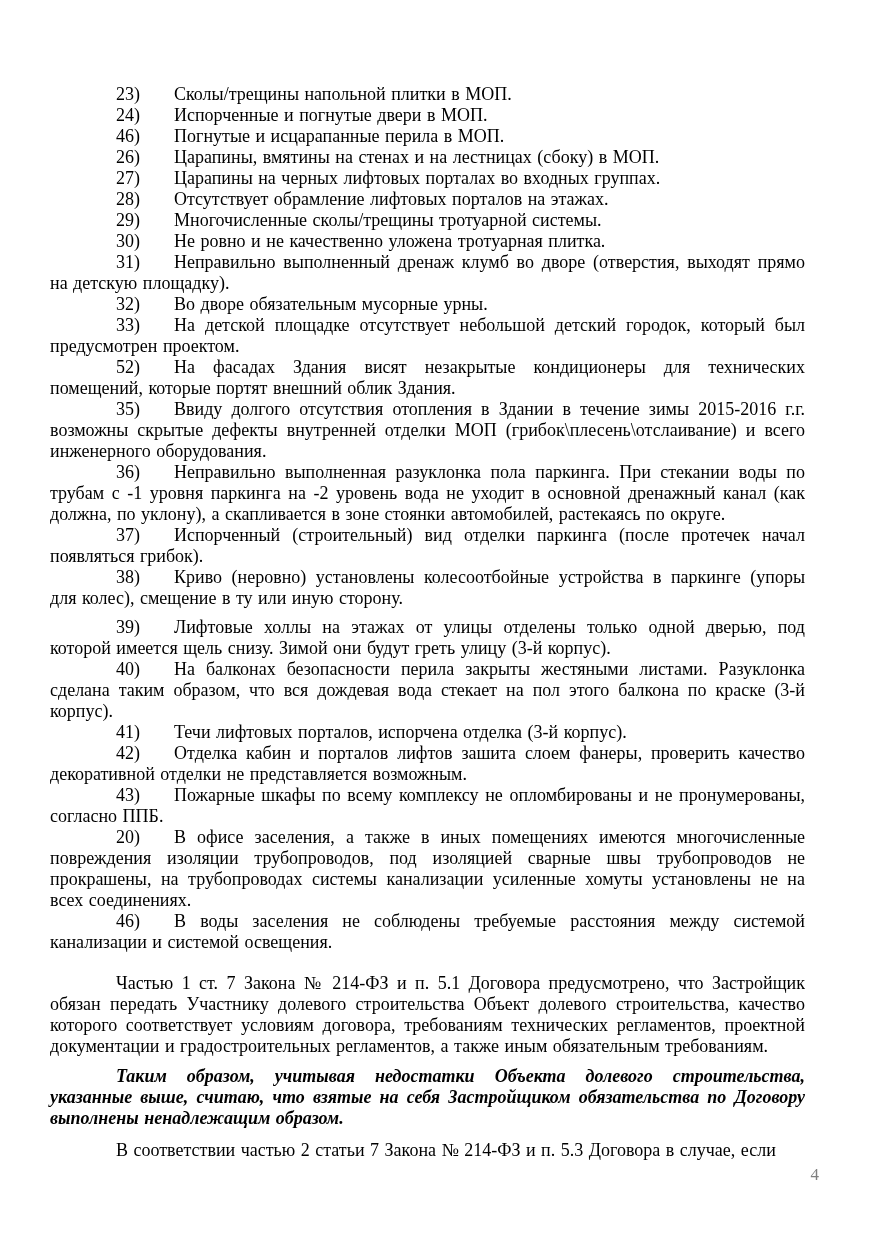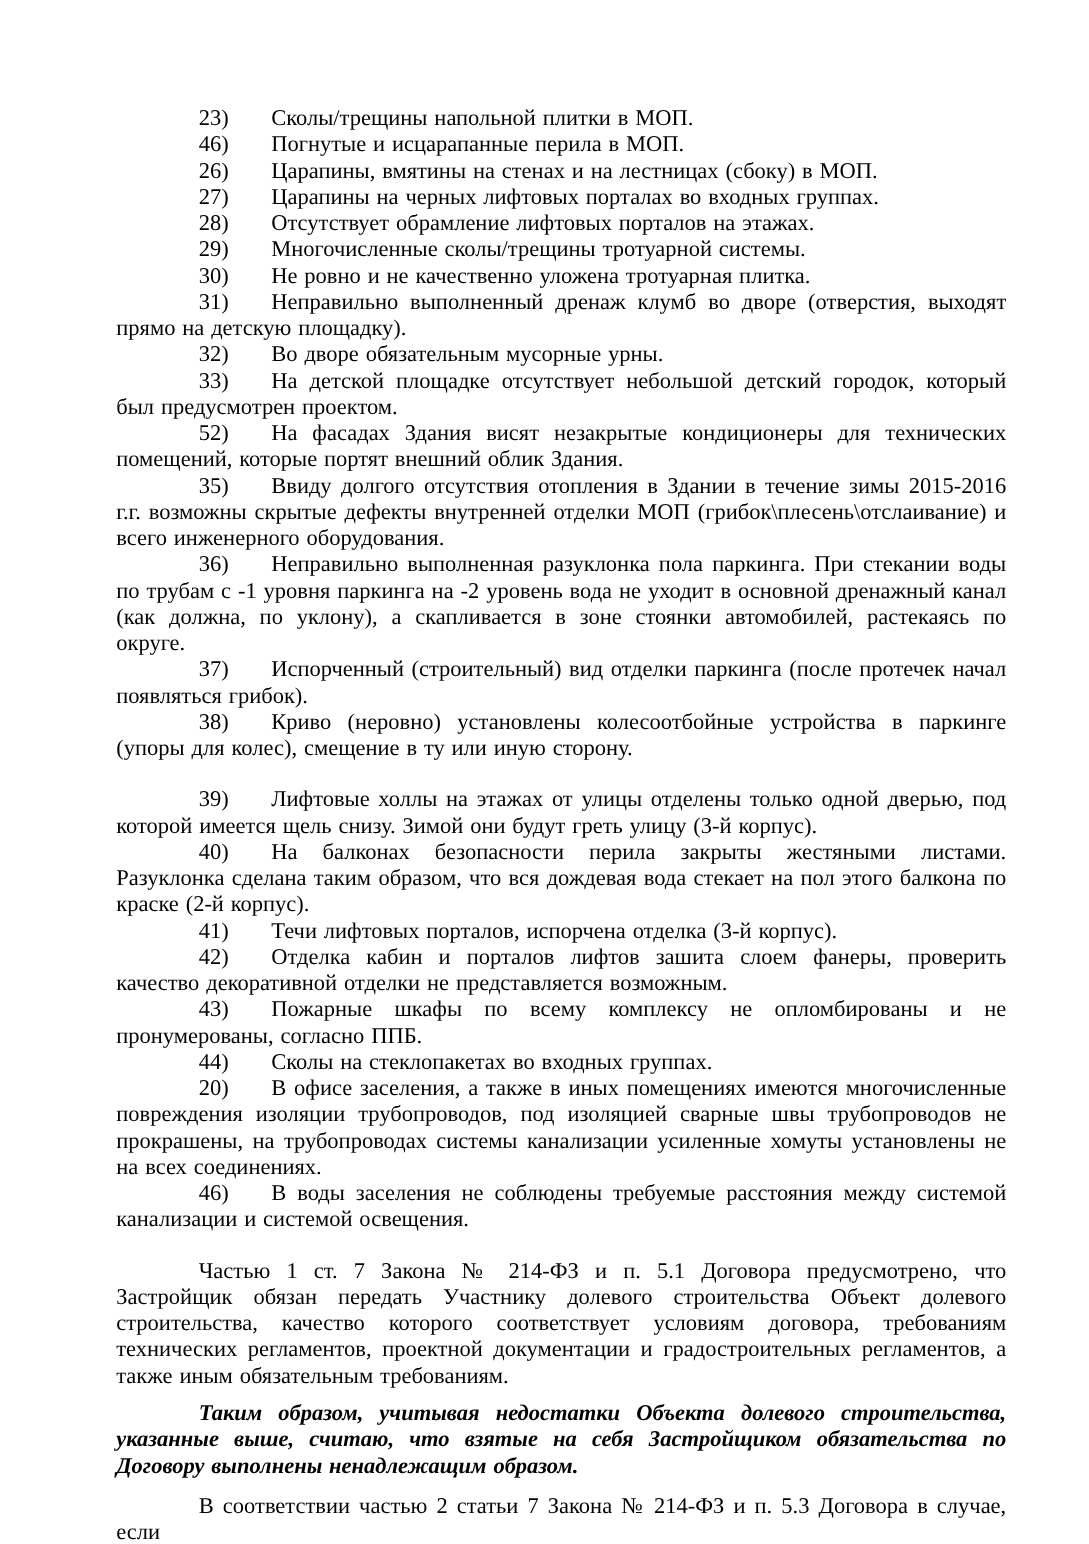--- a/index.html
+++ b/index.html
@@ -7,37 +7,37 @@
     width: 871px; height: 1235px;
     background: #ffffff;
     font-family: "Liberation Serif", "DejaVu Serif", serif;
     color: #000000;
     overflow: hidden;
   }
   .page {
     position: relative;
     width: 871px; height: 1235px;
     box-sizing: border-box;
-    padding: 84px 66px 0 93px;
+    padding: 84px 66px 0 50px;
     background: #ffffff;
   }
   .para {
     margin: 0;
     font-size: 18px;
     line-height: 21px;
     text-align: justify;
     word-spacing: 1px;
   }
   .para.item { text-indent: 66px; }
   .num {
     display: inline-block;
     width: 58px;
     text-indent: 0;
   }
-  .list-part2 { margin-top: 20px; }
+  .list-part2 { margin-top: 8px; }
   .para.law-quote   { margin-top: 20px; text-indent: 66px; }
   .para.conclusion  {
     margin-top: 9px; text-indent: 66px;
     font-weight: bold; font-style: italic;
   }
   .para.next-clause { margin-top: 11px; text-indent: 66px; }
   .page-number-row {
     margin-top: 3px;
     margin-right: -14px;
     text-align: right;
@@ -46,43 +46,43 @@
     color: #7f7f7f;
   }
 </style>
 </head>
 <body>
 
 <div class="page">
 
   <div class="list-part1">
       <p class="para item"><span class="num">23)</span><span>Сколы/трещины напольной плитки в МОП.</span></p>
+      <p class="para item"><span class="num">24)</span><span>Испорченные и погнутые двери в МОП.</span></p>
       <p class="para item"><span class="num">46)</span><span>Погнутые и исцарапанные перила в МОП.</span></p>
       <p class="para item"><span class="num">26)</span><span>Царапины, вмятины на стенах и на лестницах (сбоку) в МОП.</span></p>
       <p class="para item"><span class="num">27)</span><span>Царапины на черных лифтовых порталах во входных группах.</span></p>
       <p class="para item"><span class="num">28)</span><span>Отсутствует обрамление лифтовых порталов на этажах.</span></p>
       <p class="para item"><span class="num">29)</span><span>Многочисленные сколы/трещины тротуарной системы.</span></p>
       <p class="para item"><span class="num">30)</span><span>Не ровно и не качественно уложена тротуарная плитка.</span></p>
       <p class="para item"><span class="num">31)</span><span>Неправильно выполненный дренаж клумб во дворе (отверстия, выходят прямо на детскую площадку).</span></p>
       <p class="para item"><span class="num">32)</span><span>Во дворе обязательным мусорные урны.</span></p>
       <p class="para item"><span class="num">33)</span><span>На детской площадке отсутствует небольшой детский городок, который был предусмотрен проектом.</span></p>
       <p class="para item"><span class="num">52)</span><span>На фасадах Здания висят незакрытые кондиционеры для технических помещений, которые портят внешний облик Здания.</span></p>
       <p class="para item"><span class="num">35)</span><span>Ввиду долгого отсутствия отопления в Здании в течение зимы 2015-2016 г.г. возможны скрытые дефекты внутренней отделки МОП (грибок\плесень\отслаивание) и всего инженерного оборудования.</span></p>
       <p class="para item"><span class="num">36)</span><span>Неправильно выполненная разуклонка пола паркинга. При стекании воды по трубам с -1 уровня паркинга на -2 уровень вода не уходит в основной дренажный канал (как должна, по уклону), а скапливается в зоне стоянки автомобилей, растекаясь по округе.</span></p>
       <p class="para item"><span class="num">37)</span><span>Испорченный (строительный) вид отделки паркинга (после протечек начал появляться грибок).</span></p>
       <p class="para item"><span class="num">38)</span><span>Криво (неровно) установлены колесоотбойные устройства в паркинге (упоры для колес), смещение в ту или иную сторону.</span></p>
     </div>
 
   <div class="list-part2">
       <p class="para item"><span class="num">39)</span><span>Лифтовые холлы на этажах от улицы отделены только одной дверью, под которой имеется щель снизу. Зимой они будут греть улицу (3-й корпус).</span></p>
-      <p class="para item"><span class="num">40)</span><span>На балконах безопасности перила закрыты жестяными листами. Разуклонка сделана таким образом, что вся дождевая вода стекает на пол этого балкона по краске (2-й корпус).</span></p>
+      <p class="para item"><span class="num">40)</span><span>На балконах безопасности перила закрыты жестяными листами. Разуклонка сделана таким образом, что вся дождевая вода стекает на пол этого балкона по краске (3-й корпус).</span></p>
       <p class="para item"><span class="num">41)</span><span>Течи лифтовых порталов, испорчена отделка (3-й корпус).</span></p>
       <p class="para item"><span class="num">42)</span><span>Отделка кабин и порталов лифтов зашита слоем фанеры, проверить качество декоративной отделки не представляется возможным.</span></p>
       <p class="para item"><span class="num">43)</span><span>Пожарные шкафы по всему комплексу не опломбированы и не пронумерованы, согласно ППБ.</span></p>
-      <p class="para item"><span class="num">44)</span><span>Сколы на стеклопакетах во входных группах.</span></p>
       <p class="para item"><span class="num">20)</span><span>В офисе заселения, а также в иных помещениях имеются многочисленные повреждения изоляции трубопроводов, под изоляцией сварные швы трубопроводов не прокрашены, на трубопроводах системы канализации усиленные хомуты установлены не на всех соединениях.</span></p>
       <p class="para item"><span class="num">46)</span><span>В воды заселения не соблюдены требуемые расстояния между системой канализации и системой освещения.</span></p>
     </div>
 
   <p class="para law-quote">Частью 1 ст. 7 Закона № 214-ФЗ и п. 5.1 Договора предусмотрено, что Застройщик обязан передать Участнику долевого строительства Объект долевого строительства, качество которого соответствует условиям договора, требованиям технических регламентов, проектной документации и градостроительных регламентов, а также иным обязательным требованиям.</p>
 
   <p class="para conclusion">Таким образом, учитывая недостатки Объекта долевого строительства, указанные выше, считаю, что взятые на себя Застройщиком обязательства по Договору выполнены ненадлежащим образом.</p>
 
   <p class="para next-clause">В соответствии частью 2 статьи 7 Закона № 214-ФЗ и п. 5.3 Договора в случае, если</p>
 

